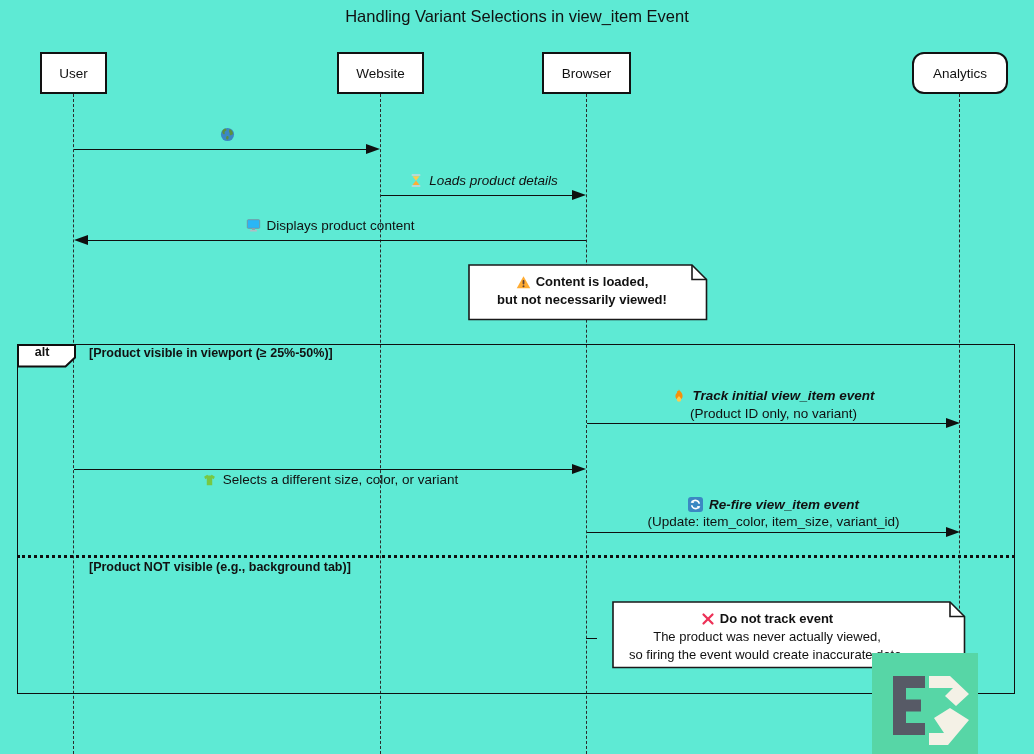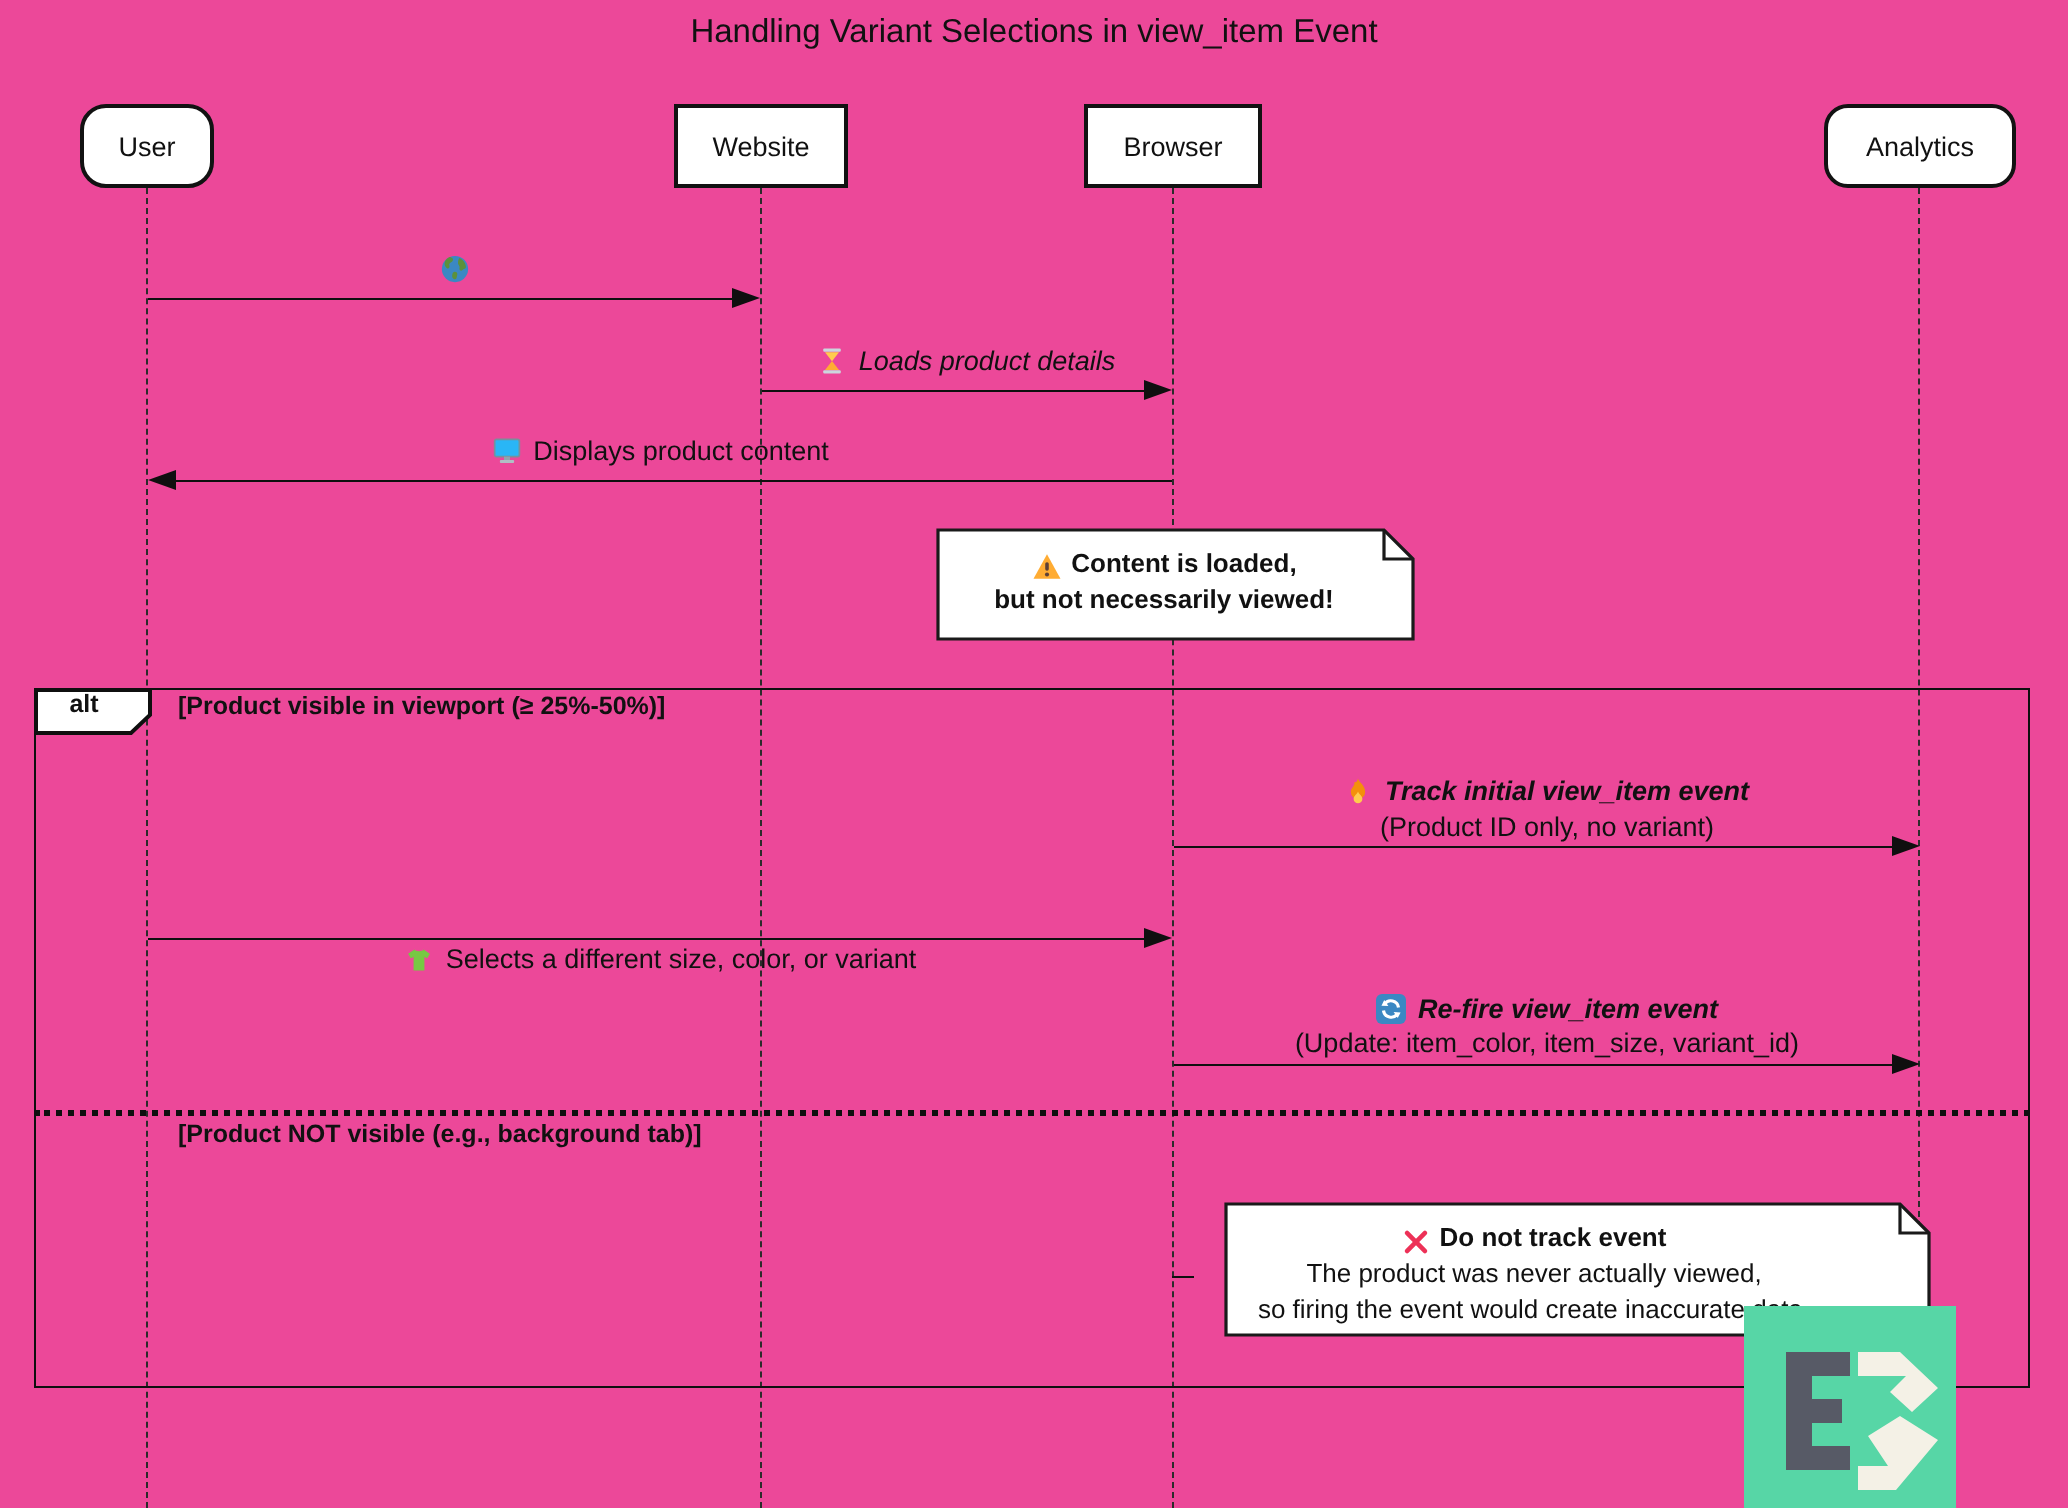--- a/index.html
+++ b/index.html
@@ -1,17 +1,17 @@
 <!DOCTYPE html>
 <html><head>
 <meta charset="utf-8">
 <style>
   html,body{margin:0;padding:0;background:#fff;}
   .canvas{
-    position:relative;width:1034px;height:754px;background:#ec4899;
+    position:relative;width:1034px;height:754px;background:#5eead4;
     font-family:"Liberation Sans",sans-serif;color:#111;overflow:hidden;
   }
   .title{position:absolute;left:0;top:7px;width:100%;text-align:center;
     font-size:16.5px;color:#111;}
   .lifeline{position:absolute;top:94px;height:660px;width:0;
     border-left:1.6px dashed #2b2b2b;z-index:1;}
   .actor{position:absolute;top:52px;height:42px;background:#fff;
     border:2.2px solid #121212;display:flex;align-items:center;justify-content:center;
     font-size:13.5px;z-index:3;box-sizing:border-box;}
   .msg-line{position:absolute;height:0;border-top:1.7px solid #0f0f0f;z-index:2;}
@@ -19,21 +19,21 @@
     border-bottom:5.5px solid transparent;border-left:14px solid #0f0f0f;z-index:2;}
   .arrow-l{position:absolute;width:0;height:0;border-top:5.5px solid transparent;
     border-bottom:5.5px solid transparent;border-right:14px solid #0f0f0f;z-index:2;}
   .msg-label{position:absolute;text-align:center;font-size:13.5px;white-space:nowrap;
     z-index:2;display:flex;align-items:center;justify-content:center;gap:6px;}
   .msg-label.b{font-weight:bold;font-style:italic;}
   .msg-sub{position:absolute;text-align:center;font-size:13.5px;white-space:nowrap;z-index:2;}
   .icon{display:inline-block;vertical-align:-2px;flex:0 0 auto;}
   .note{position:absolute;z-index:4;}
   .note-text{position:absolute;z-index:5;text-align:center;font-size:13px;line-height:18px;}
-  .note-line{display:flex;align-items:flex-end;justify-content:center;gap:5px;}
+  .note-line{display:flex;align-items:center;justify-content:center;gap:5px;}
   .bold{font-weight:bold;}
   .alt-frame{position:absolute;left:17px;top:344px;width:998px;height:350px;
     border:1.8px solid #0f0f0f;z-index:2;box-sizing:border-box;background:transparent;}
   .alt-tag{position:absolute;left:17px;top:344px;z-index:4;}
   .alt-tag-text{position:absolute;left:17px;top:345px;width:50px;text-align:center;
     font-weight:bold;font-size:12.5px;z-index:5;}
   .guard{position:absolute;font-weight:bold;font-size:12.5px;z-index:3;white-space:nowrap;}
   .divider{position:absolute;left:17px;width:998px;height:0;
     border-top:3px dotted #0f0f0f;z-index:3;}
   .connector{position:absolute;height:0;border-top:1.6px solid #0f0f0f;z-index:3;}
@@ -44,21 +44,21 @@
 
 <div class="canvas">
 
   <div class="title">Handling Variant Selections in view_item Event</div>
 
   <div class="lifeline" style="left:73px;"></div>
   <div class="lifeline" style="left:380px;"></div>
   <div class="lifeline" style="left:586px;"></div>
   <div class="lifeline" style="left:959px;"></div>
 
-  <div class="actor" style="left:40px;width:67px;border-radius:13px;">
+  <div class="actor" style="left:40px;width:67px;">
       <span>User</span>
     </div>
   <div class="actor" style="left:337px;width:87px;">
       <span>Website</span>
     </div>
   <div class="actor" style="left:542px;width:89px;">
       <span>Browser</span>
     </div>
   <div class="actor" style="left:912px;width:96px;border-radius:12px;">
       <span>Analytics</span>

